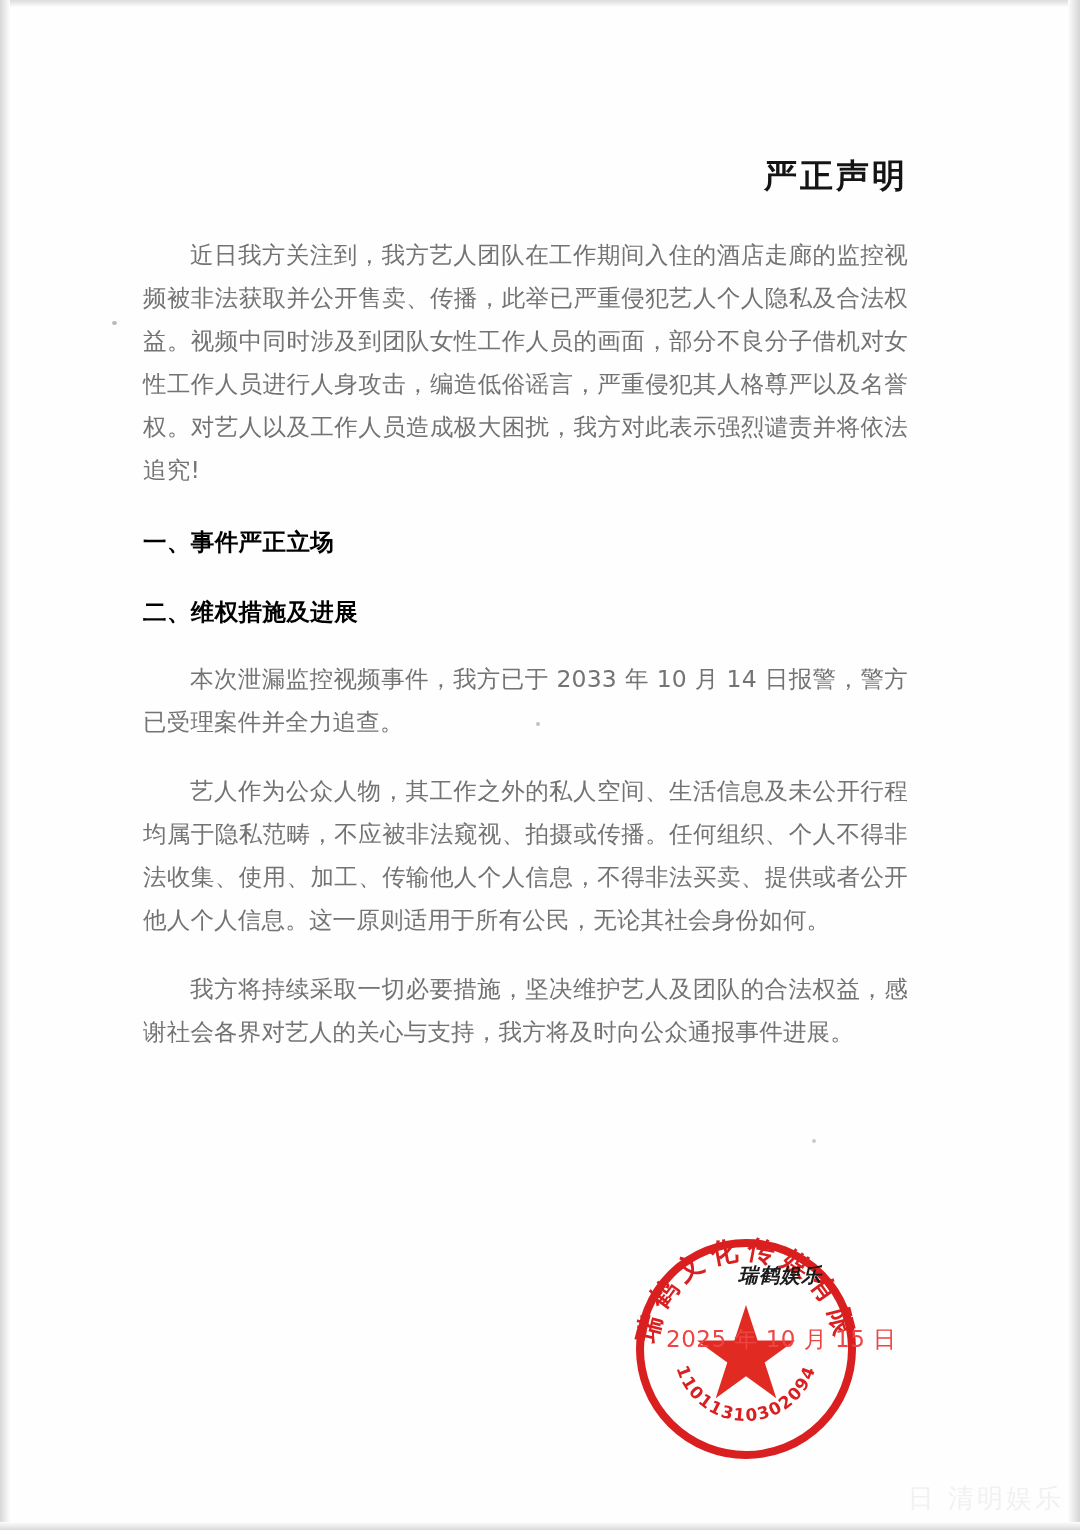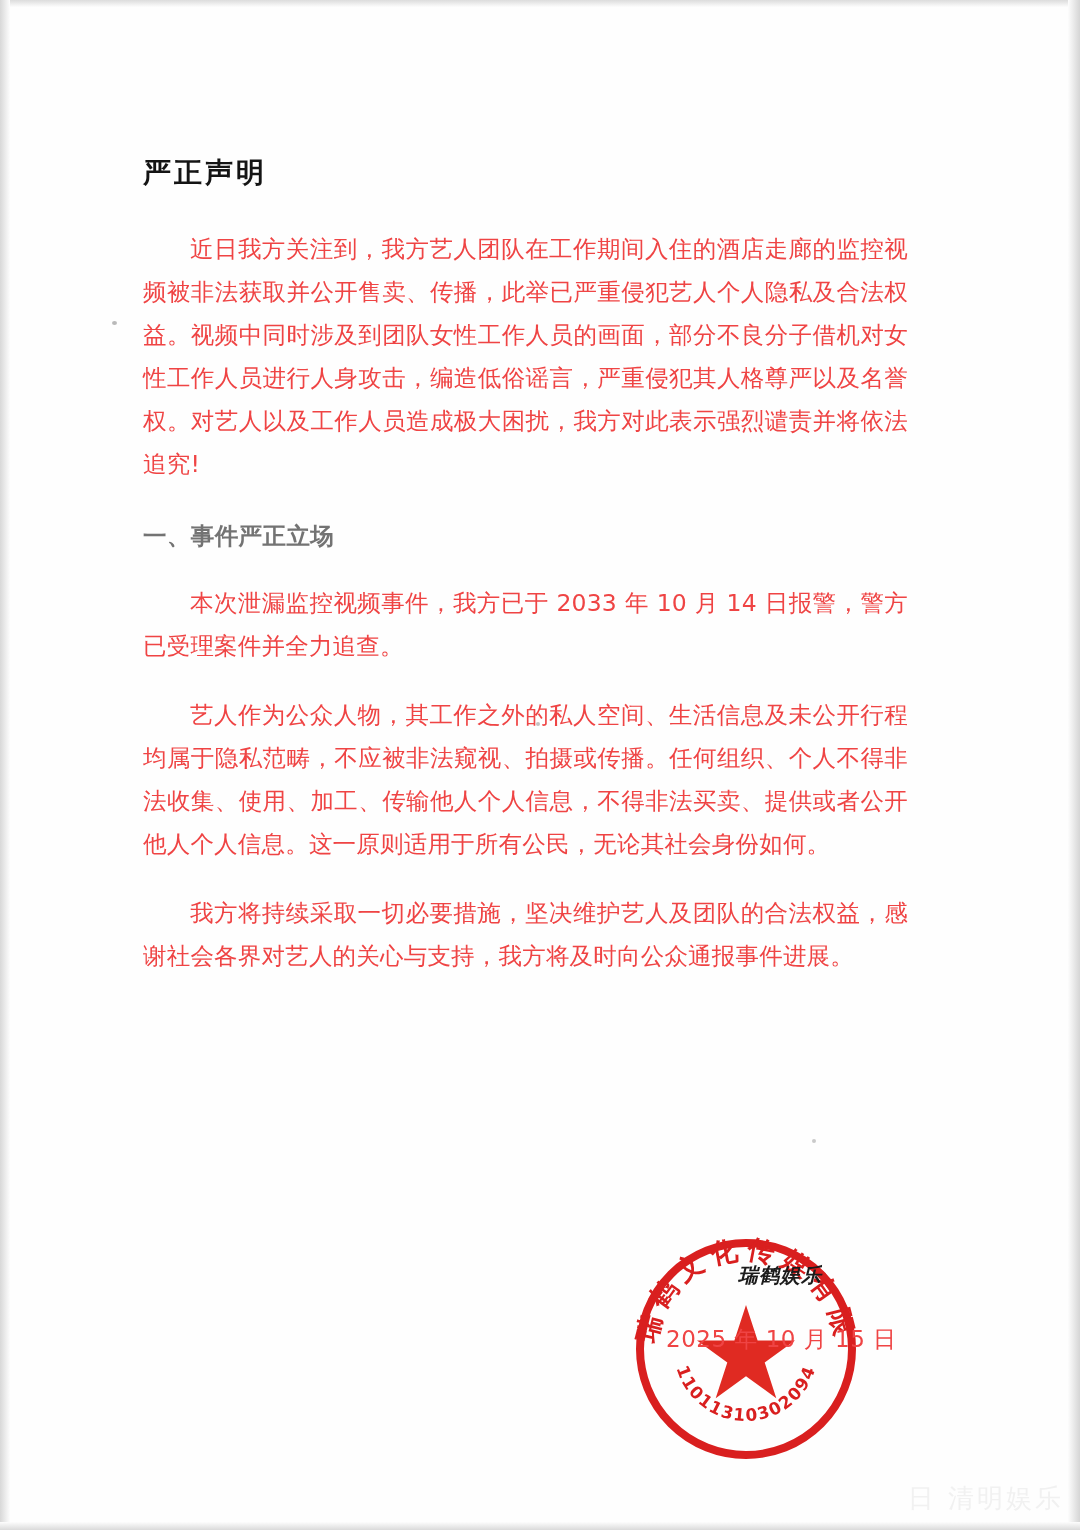--- a/index.html
+++ b/index.html
@@ -49,51 +49,51 @@
   }
 
   .content {
     position: absolute;
     left: 143px;
     top: 0;
     width: 765px;
   }
 
   .doc-title {
-    text-align: left;
-    font-size: 28px;
+    text-align: right;
+    font-size: 33px;
     font-weight: bold;
     letter-spacing: 3px;
     color: #141414;
     margin: 0;
     padding-top: 155px;
     padding-bottom: 0;
     line-height: 1.25;
   }
 
   .para {
     font-size: 23.5px;
     line-height: 43px;
-    color: #ef4444;
+    color: #737373;
     text-align: justify;
     text-justify: inter-ideograph;
     text-indent: 2em;
     margin: 0;
     padding-top: 26px;
     letter-spacing: 0.2px;
   }
   .para.first {
     padding-top: 38px;
   }
 
   .section-heading {
     font-size: 23.5px;
     line-height: 40px;
     font-weight: bold;
-    color: #737373;
+    color: #000000;
     margin: 0;
     padding-top: 30px;
     letter-spacing: 0.4px;
   }
 
   
   .margin-speck {
     position: absolute;
     left: 112px;
     top: 321px;
@@ -191,20 +191,21 @@
   <div class="margin-speck-3"></div>
 
   <div class="content">
 
     <h1 class="doc-title">严正声明</h1>
 
     <p class="para first">近日我方关注到，我方艺人团队在工作期间入住的酒店走廊的监控视频被非法获取并公开售卖、传播，此举已严重侵犯艺人个人隐私及合法权益。视频中同时涉及到团队女性工作人员的画面，部分不良分子借机对女性工作人员进行人身攻击，编造低俗谣言，严重侵犯其人格尊严以及名誉权。对艺人以及工作人员造成极大困扰，我方对此表示强烈谴责并将依法追究!</p>
 
     <h2 class="section-heading">一、事件严正立场</h2>
 
+    <h2 class="section-heading">二、维权措施及进展</h2>
     <p class="para">本次泄漏监控视频事件，我方已于 2033 年 10 月 14 日报警，警方已受理案件并全力追查。</p>
 
     <p class="para">艺人作为公众人物，其工作之外的私人空间、生活信息及未公开行程均属于隐私范畴，不应被非法窥视、拍摄或传播。任何组织、个人不得非法收集、使用、加工、传输他人个人信息，不得非法买卖、提供或者公开他人个人信息。这一原则适用于所有公民，无论其社会身份如何。</p>
     <p class="para">我方将持续采取一切必要措施，坚决维护艺人及团队的合法权益，感谢社会各界对艺人的关心与支持，我方将及时向公众通报事件进展。</p>
 
   </div>
 
   <div class="sign-block">
 
     <div class="seal">

